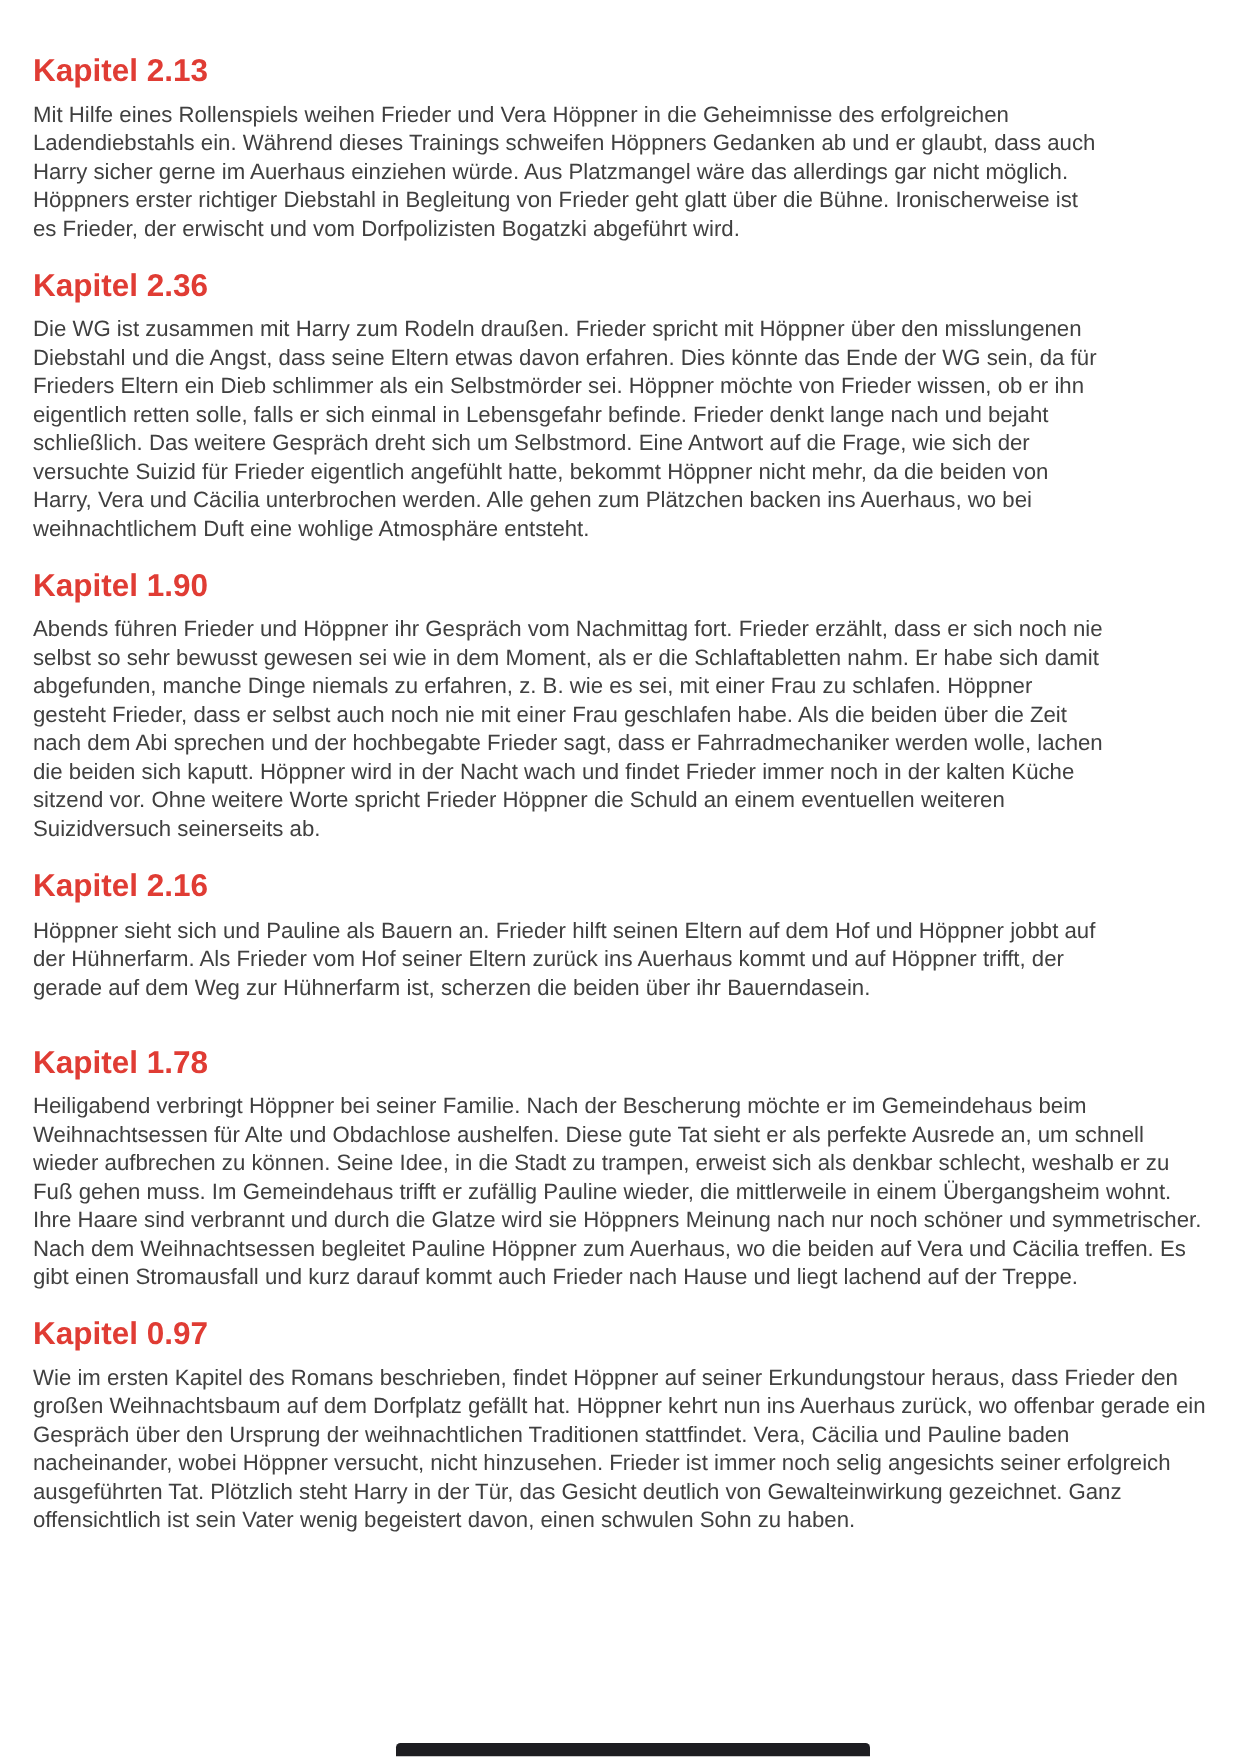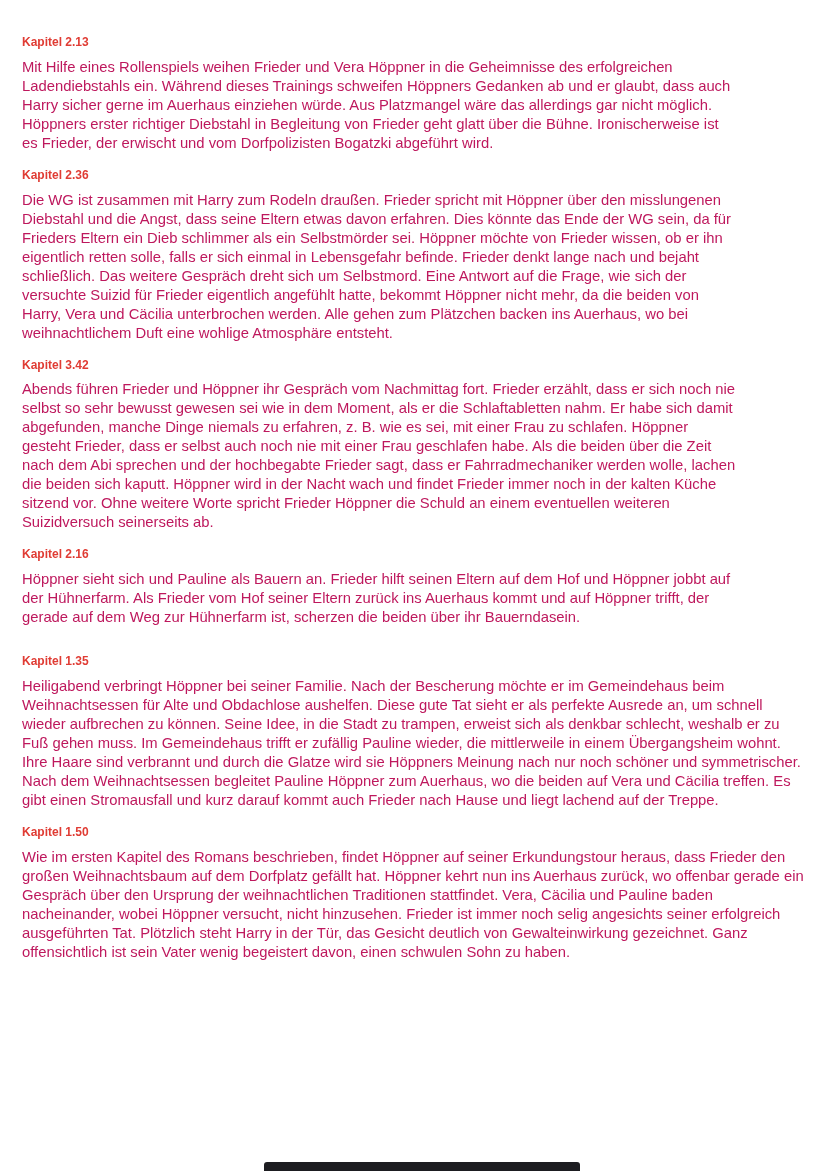--- a/index.html
+++ b/index.html
@@ -14,34 +14,34 @@
     overflow: hidden;
     font-family: "Liberation Sans", "DejaVu Sans", sans-serif;
     color: #1f1f1f;
   }
   .page {
     box-sizing: border-box;
     padding: 36px 22px 0 22px;
   }
   .chapter-title {
     margin: 16px 0 8px 0;
-    font-size: 12px;
+    font-size: 21px;
     font-weight: 700;
     color: #e03c34;
     line-height: 1.15;
   }
   .chapter:first-child .chapter-title {
     margin-top: 0;
   }
   .chapter-body {
     margin: 0;
     font-size: 14.8px;
     line-height: 19px;
     max-width: 716px;
-    color: #be185d;
+    color: #404040;
   }
   .chapter.wide .chapter-body {
     max-width: 788px;
   }
   .chapter.gap-lg .chapter-title {
     margin-top: 28px;
   }
   .bottom-fragment {
     position: absolute;
     left: 264px;
@@ -61,34 +61,34 @@
     <h2 class="chapter-title">Kapitel 2.13</h2>
     <p class="chapter-body">Mit Hilfe eines Rollenspiels weihen Frieder und Vera Höppner in die Geheimnisse des erfolgreichen Ladendiebstahls ein. Während dieses Trainings schweifen Höppners Gedanken ab und er glaubt, dass auch Harry sicher gerne im Auerhaus einziehen würde. Aus Platzmangel wäre das allerdings gar nicht möglich. Höppners erster richtiger Diebstahl in Begleitung von Frieder geht glatt über die Bühne. Ironischerweise ist es Frieder, der erwischt und vom Dorfpolizisten Bogatzki abgeführt wird.</p>
   </section>
 
   <section class="chapter">
     <h2 class="chapter-title">Kapitel 2.36</h2>
     <p class="chapter-body">Die WG ist zusammen mit Harry zum Rodeln draußen. Frieder spricht mit Höppner über den misslungenen Diebstahl und die Angst, dass seine Eltern etwas davon erfahren. Dies könnte das Ende der WG sein, da für Frieders Eltern ein Dieb schlimmer als ein Selbstmörder sei. Höppner möchte von Frieder wissen, ob er ihn eigentlich retten solle, falls er sich einmal in Lebensgefahr befinde. Frieder denkt lange nach und bejaht schließlich. Das weitere Gespräch dreht sich um Selbstmord. Eine Antwort auf die Frage, wie sich der versuchte Suizid für Frieder eigentlich angefühlt hatte, bekommt Höppner nicht mehr, da die beiden von Harry, Vera und Cäcilia unterbrochen werden. Alle gehen zum Plätzchen backen ins Auerhaus, wo bei weihnachtlichem Duft eine wohlige Atmosphäre entsteht.</p>
   </section>
 
   <section class="chapter">
-    <h2 class="chapter-title">Kapitel 3.42</h2>
+    <h2 class="chapter-title">Kapitel 1.90</h2>
     <p class="chapter-body">Abends führen Frieder und Höppner ihr Gespräch vom Nachmittag fort. Frieder erzählt, dass er sich noch nie selbst so sehr bewusst gewesen sei wie in dem Moment, als er die Schlaftabletten nahm. Er habe sich damit abgefunden, manche Dinge niemals zu erfahren, z. B. wie es sei, mit einer Frau zu schlafen. Höppner gesteht Frieder, dass er selbst auch noch nie mit einer Frau geschlafen habe. Als die beiden über die Zeit nach dem Abi sprechen und der hochbegabte Frieder sagt, dass er Fahrradmechaniker werden wolle, lachen die beiden sich kaputt. Höppner wird in der Nacht wach und findet Frieder immer noch in der kalten Küche sitzend vor. Ohne weitere Worte spricht Frieder Höppner die Schuld an einem eventuellen weiteren Suizidversuch seinerseits ab.</p>
   </section>
 
   <section class="chapter">
     <h2 class="chapter-title">Kapitel 2.16</h2>
     <p class="chapter-body">Höppner sieht sich und Pauline als Bauern an. Frieder hilft seinen Eltern auf dem Hof und Höppner jobbt auf der Hühnerfarm. Als Frieder vom Hof seiner Eltern zurück ins Auerhaus kommt und auf Höppner trifft, der gerade auf dem Weg zur Hühnerfarm ist, scherzen die beiden über ihr Bauerndasein.</p>
   </section>
 
   <section class="chapter wide gap-lg">
-    <h2 class="chapter-title">Kapitel 1.35</h2>
+    <h2 class="chapter-title">Kapitel 1.78</h2>
     <p class="chapter-body">Heiligabend verbringt Höppner bei seiner Familie. Nach der Bescherung möchte er im Gemeindehaus beim Weihnachtsessen für Alte und Obdachlose aushelfen. Diese gute Tat sieht er als perfekte Ausrede an, um schnell wieder aufbrechen zu können. Seine Idee, in die Stadt zu trampen, erweist sich als denkbar schlecht, weshalb er zu Fuß gehen muss. Im Gemeindehaus trifft er zufällig Pauline wieder, die mittlerweile in einem Übergangsheim wohnt. Ihre Haare sind verbrannt und durch die Glatze wird sie Höppners Meinung nach nur noch schöner und symmetrischer. Nach dem Weihnachtsessen begleitet Pauline Höppner zum Auerhaus, wo die beiden auf Vera und Cäcilia treffen. Es gibt einen Stromausfall und kurz darauf kommt auch Frieder nach Hause und liegt lachend auf der Treppe.</p>
   </section>
 
   <section class="chapter wide">
-    <h2 class="chapter-title">Kapitel 1.50</h2>
+    <h2 class="chapter-title">Kapitel 0.97</h2>
     <p class="chapter-body">Wie im ersten Kapitel des Romans beschrieben, findet Höppner auf seiner Erkundungstour heraus, dass Frieder den großen Weihnachtsbaum auf dem Dorfplatz gefällt hat. Höppner kehrt nun ins Auerhaus zurück, wo offenbar gerade ein Gespräch über den Ursprung der weihnachtlichen Traditionen stattfindet. Vera, Cäcilia und Pauline baden nacheinander, wobei Höppner versucht, nicht hinzusehen. Frieder ist immer noch selig angesichts seiner erfolgreich ausgeführten Tat. Plötzlich steht Harry in der Tür, das Gesicht deutlich von Gewalteinwirkung gezeichnet. Ganz offensichtlich ist sein Vater wenig begeistert davon, einen schwulen Sohn zu haben.</p>
   </section>
 
 </div>
 
 <div class="bottom-fragment"></div>
 
 </body></html>

